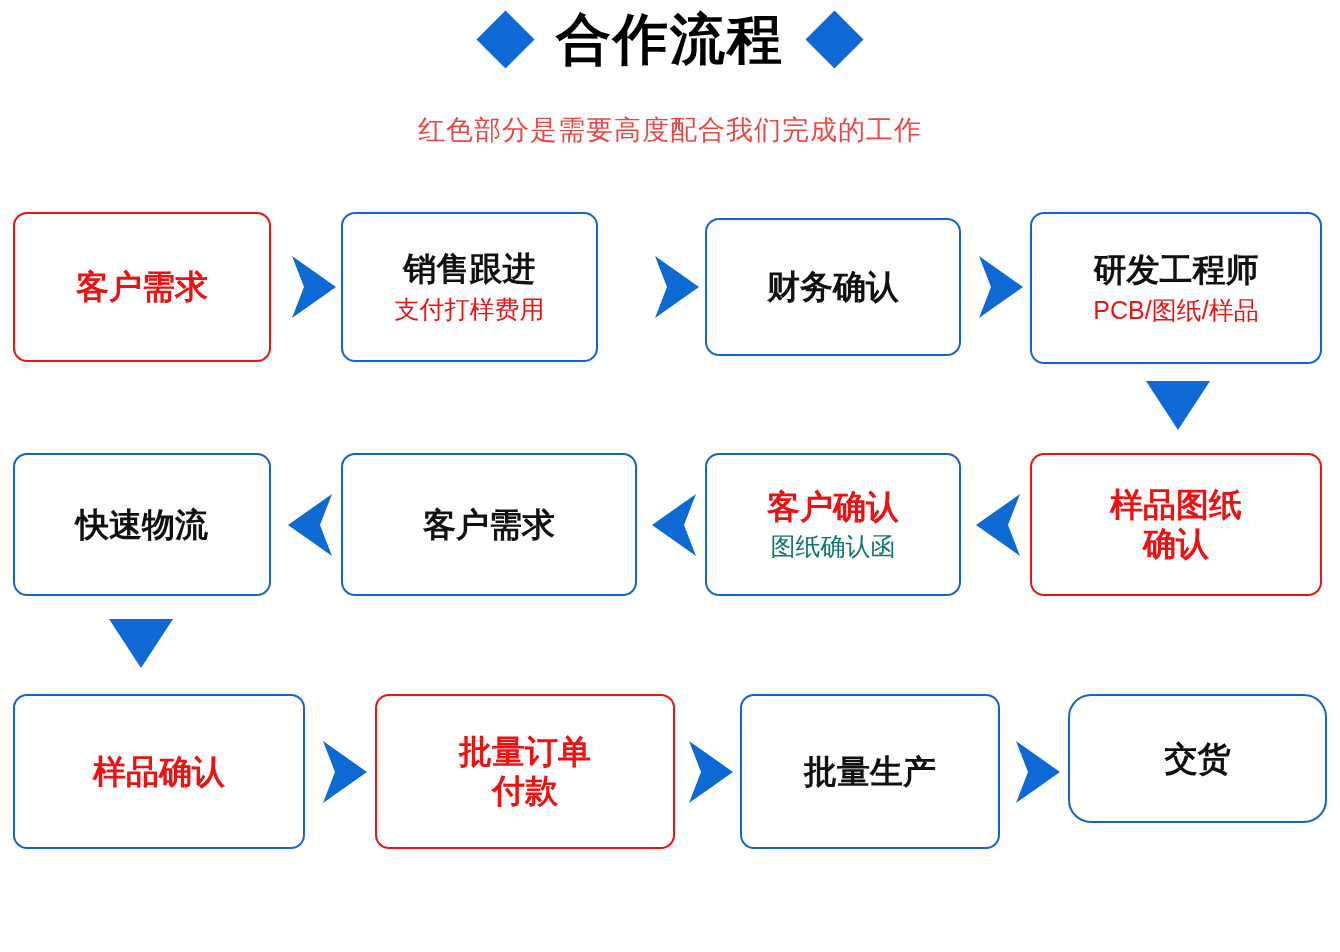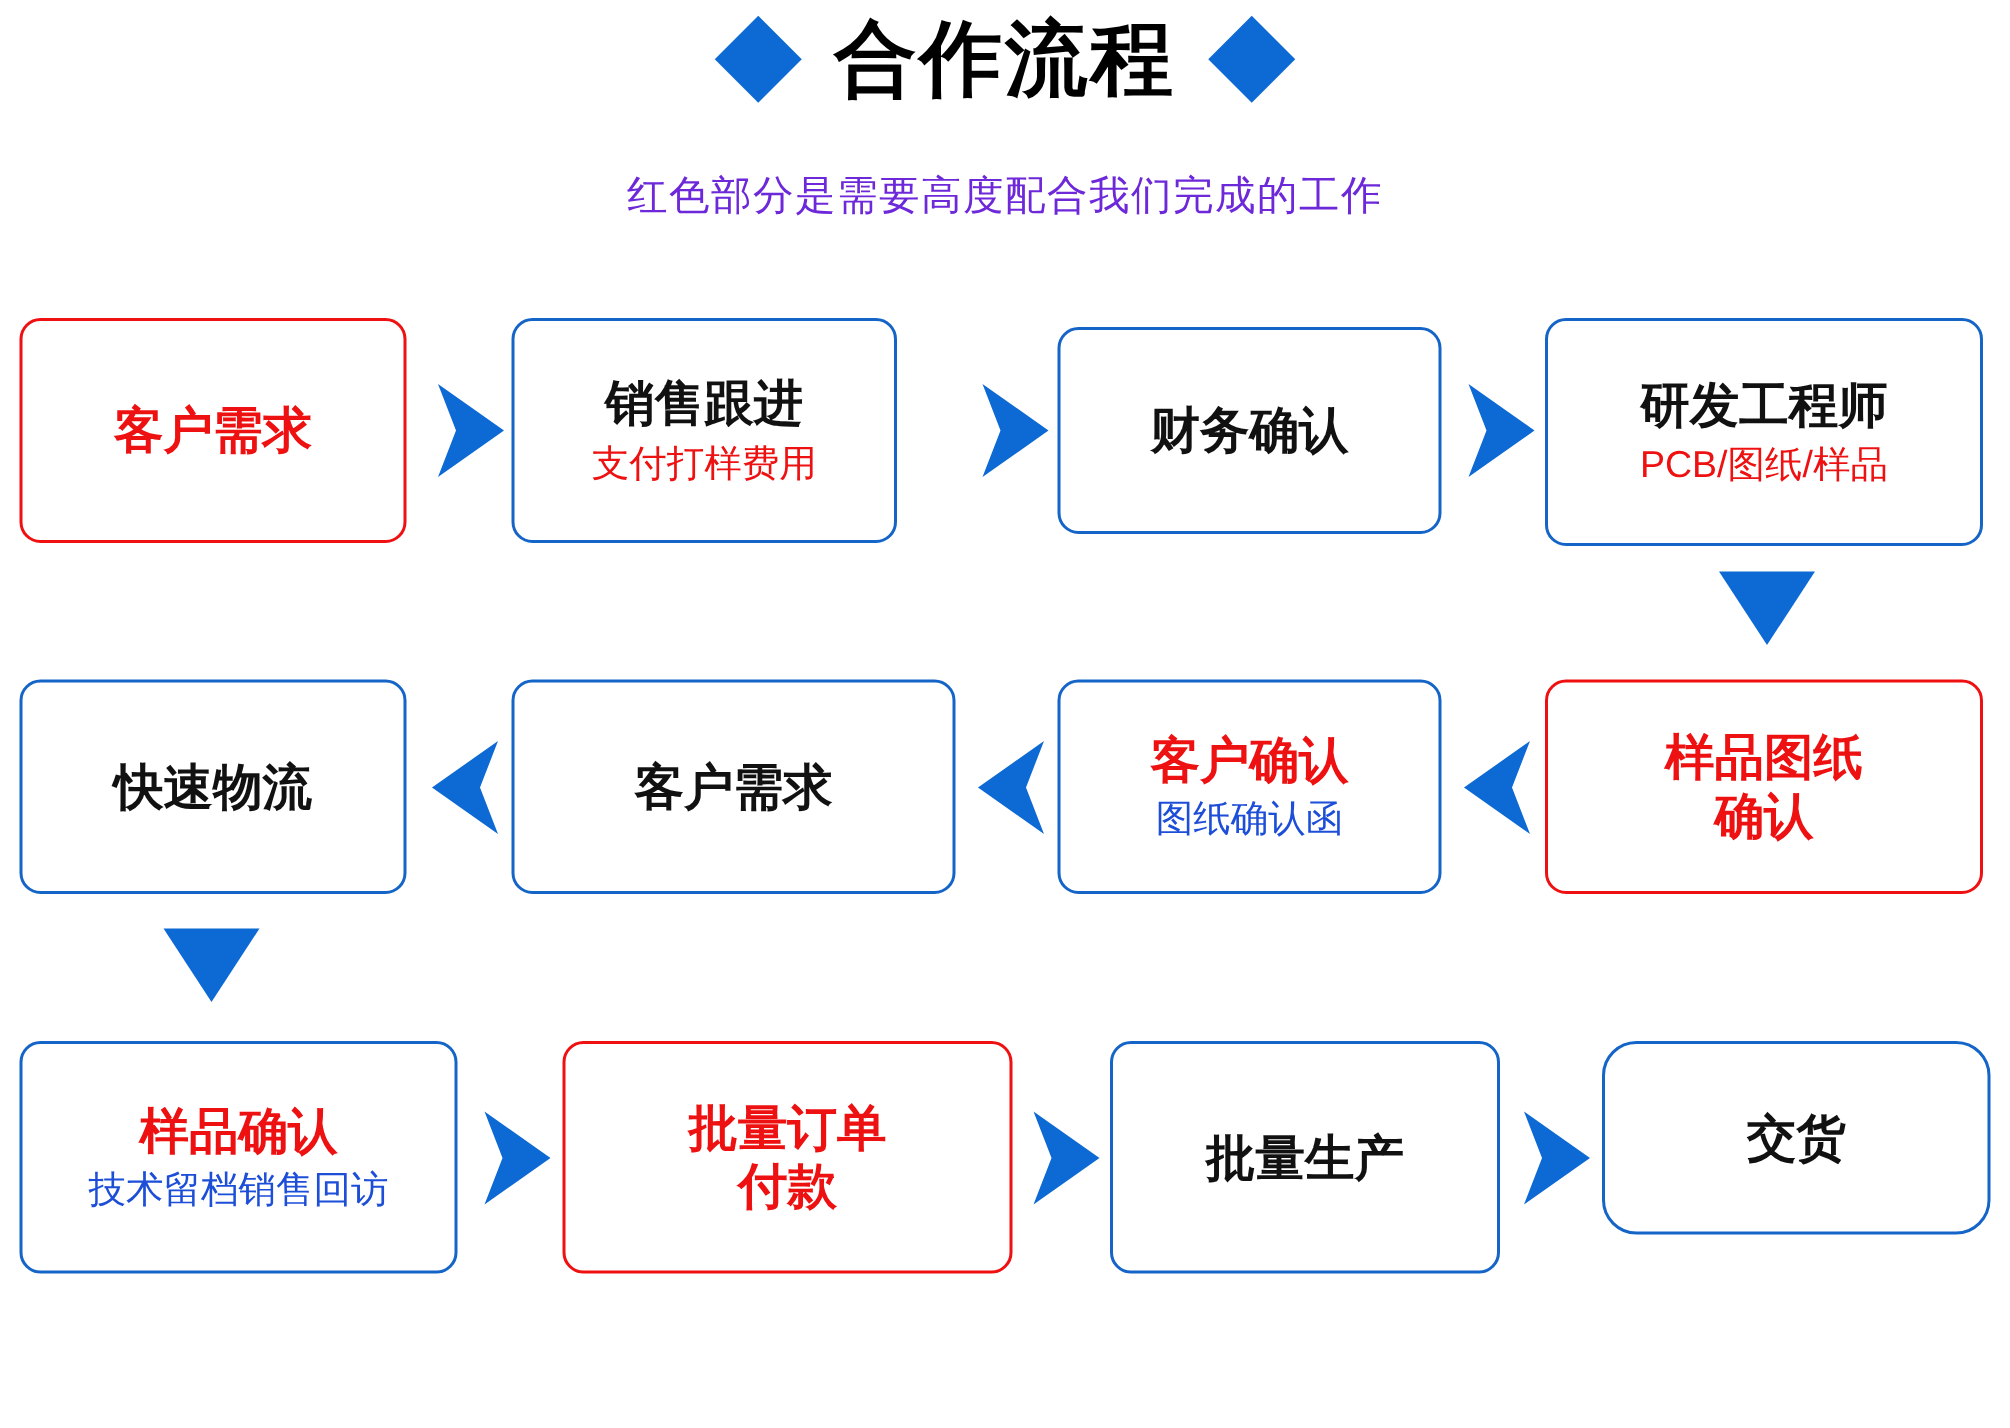--- a/index.html
+++ b/index.html
@@ -45,21 +45,21 @@
     letter-spacing: 2px;
     line-height: 1;
     white-space: nowrap;
   }
   #subtitle {
     position: absolute;
     left: 0; top: 112px;
     width: 1340px;
     text-align: center;
     font-size: 27px;
-    color: #6d28d9;
+    color: #ef4444;
     letter-spacing: 1px;
     white-space: nowrap;
   }
 
   
   .node {
     position: absolute;
     box-sizing: border-box;
     background: #ffffff;
     border: 2px solid #1565c8;
@@ -81,21 +81,21 @@
     color: #111111;
     white-space: pre-line;
   }
   .node .main.red {
     color: #ee1111;
   }
   .node .sub {
     font-size: 25px;
     font-weight: normal;
     line-height: 1.2;
-    color: #1d4ed8;
+    color: #0f766e;
     margin-top: 6px;
     white-space: pre-line;
   }
   .node .sub.red {
     color: #ee1111;
   }
   .node.two-line .main { line-height: 1.18; }
 
   
   .arrow {
@@ -195,21 +195,20 @@
 </div>
 
 <div class="arrow" style="left:106px; top:616px;">
   <svg width="70" height="55" viewBox="0 0 70 55">
       <path d="M3 3 L67 3 L35 52 Z" fill="#0d6ad4"></path>
     </svg>
 </div>
 
 <div class="node" style="left:13px; top:694px; width:292px; height:155px;">
   <div class="main red">样品确认</div>
-  <div class="sub">技术留档销售回访</div>
 </div>
 
 <div class="arrow" style="left:319px; top:737px;">
   <svg width="50" height="70" viewBox="0 0 50 70">
       <path d="M4 4 L48 35 L4 66 L16 35 Z" fill="#0d6ad4"></path>
     </svg>
 </div>
 
 <div class="node red-box two-line" style="left:375px; top:694px; width:300px; height:155px;">
   <div class="main red">批量订单

